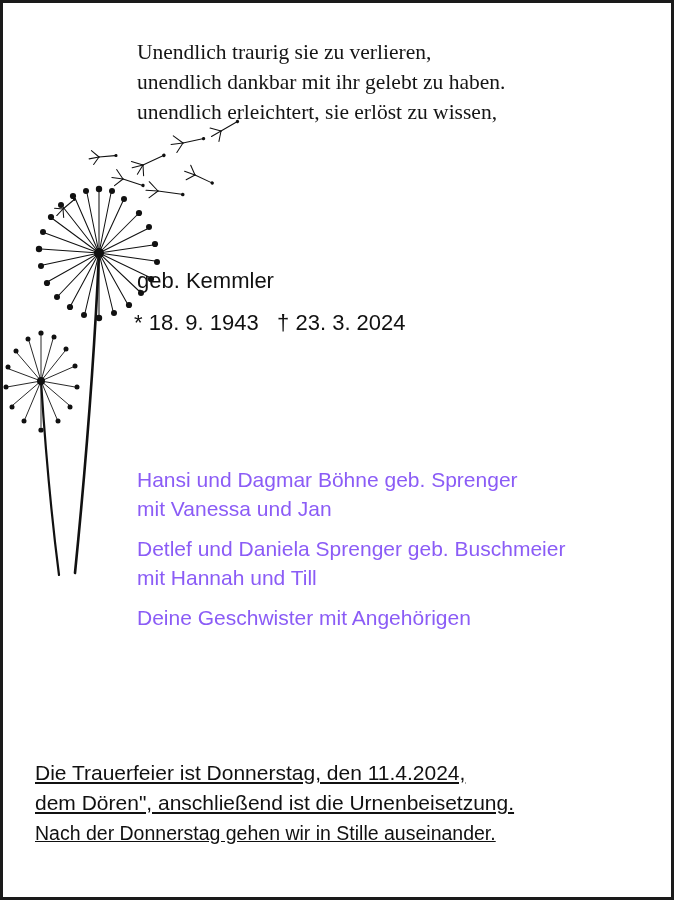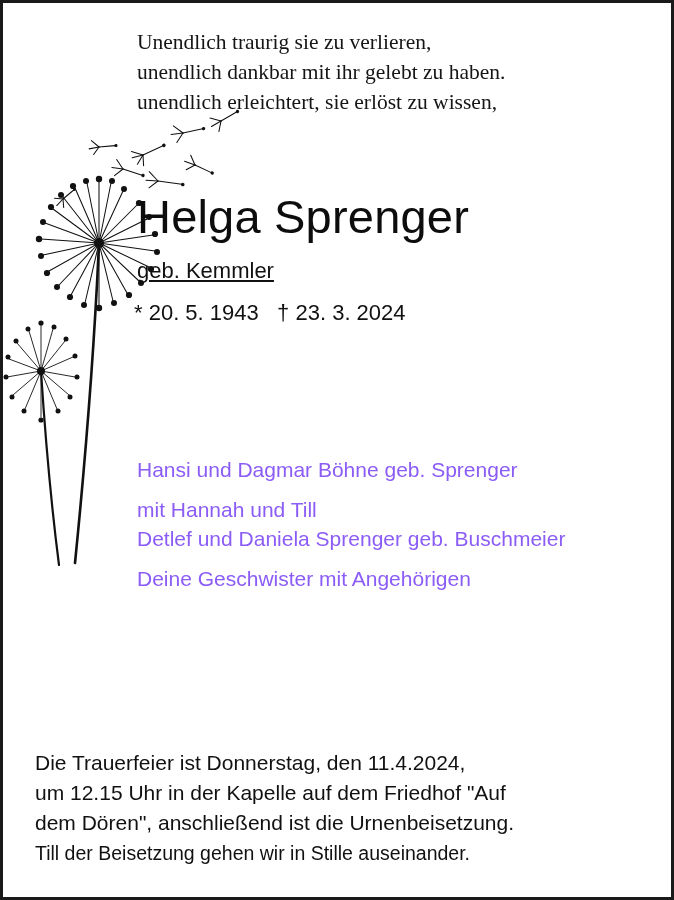--- a/index.html
+++ b/index.html
@@ -19,21 +19,21 @@
     width: 674px;
     height: 900px;
     background: #ffffff;
     box-sizing: border-box;
     border: 3px solid #1a1a1a;
     overflow: hidden;
   }
   .inner {
     position: absolute;
     left: 0;
-    top: 0;
+    top: 10px;
     width: 668px;
     height: 668px;
   }
 
   
   .art {
     position: absolute;
     left: 0px;
     top: 100px;
     width: 360px;
@@ -66,21 +66,20 @@
     color: #0d0d0d;
     line-height: 56px;
   }
   .maiden {
     position: absolute;
     left: 134px;
     top: 255px;
     font-family: "Liberation Sans", sans-serif;
     font-size: 22px;
     color: #111111;
-    text-decoration: underline;
   }
   .dates {
     position: absolute;
     left: 131px;
     top: 297px;
     font-family: "Liberation Sans", sans-serif;
     font-size: 22px;
     color: #111111;
     white-space: pre;
   }
@@ -126,20 +125,21 @@
   
   .ceremony {
     position: absolute;
     left: 32px;
     top: 745px;
     width: 625px;
     font-family: "Liberation Sans", sans-serif;
     font-size: 21px;
     line-height: 30px;
     color: #111111;
+    text-decoration: underline;
   }
   .ceremony .line { white-space: nowrap; }
   .ceremony .last { font-size: 19.5px; }
 </style>
 </head>
 <body>
 
 <div class="obituary">
   <div class="inner">
 
@@ -302,40 +302,39 @@
         </g>
       </svg>
     </div>
 
     <div class="verse">
       <div>Unendlich traurig sie zu verlieren,</div>
       <div>unendlich dankbar mit ihr gelebt zu haben.</div>
       <div>unendlich erleichtert, sie erlöst zu wissen,</div>
     </div>
 
-    <div class="name">Helga Sprenger</div>
     <div class="maiden">geb. Kemmler</div>
-    <div class="dates">* 20. 5. 1943   † 23. 3. 2024</div>
+    <div class="dates">* 18. 9. 1943   † 23. 3. 2024</div>
 
 
     <div class="survivors">
       <div class="group">
         <div class="line">Hansi und Dagmar Böhne geb. Sprenger</div>
+        <div class="line">mit Vanessa und Jan</div>
       </div>
       <div class="group">
+        <div class="line">Detlef und Daniela Sprenger geb. Buschmeier</div>
         <div class="line">mit Hannah und Till</div>
-        <div class="line">Detlef und Daniela Sprenger geb. Buschmeier</div>
       </div>
       <div class="group">
         <div class="line">Deine Geschwister mit Angehörigen</div>
       </div>
     </div>
 
 
     <div class="ceremony">
       <div class="line">Die Trauerfeier ist Donnerstag, den 11.4.2024,</div>
-      <div class="line">um 12.15 Uhr in der Kapelle auf dem Friedhof "Auf</div>
       <div class="line">dem Dören", anschließend ist die Urnenbeisetzung.</div>
-      <div class="line last">Till der Beisetzung gehen wir in Stille auseinander.</div>
+      <div class="line last">Nach der Donnerstag gehen wir in Stille auseinander.</div>
     </div>
 
   </div>
 </div>
 
 </body></html>

